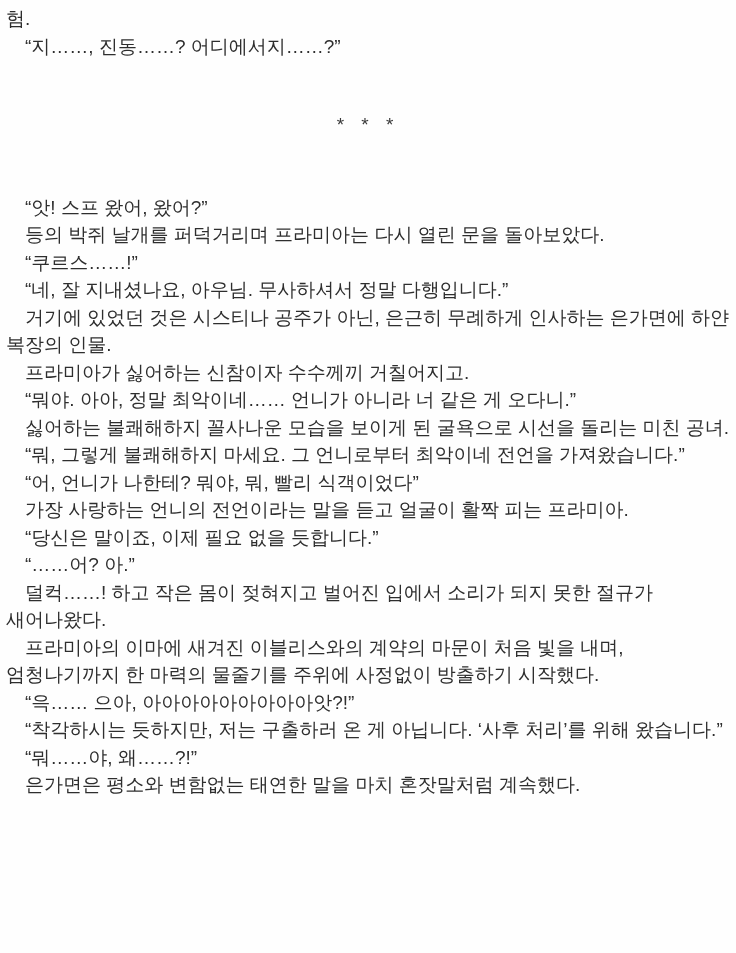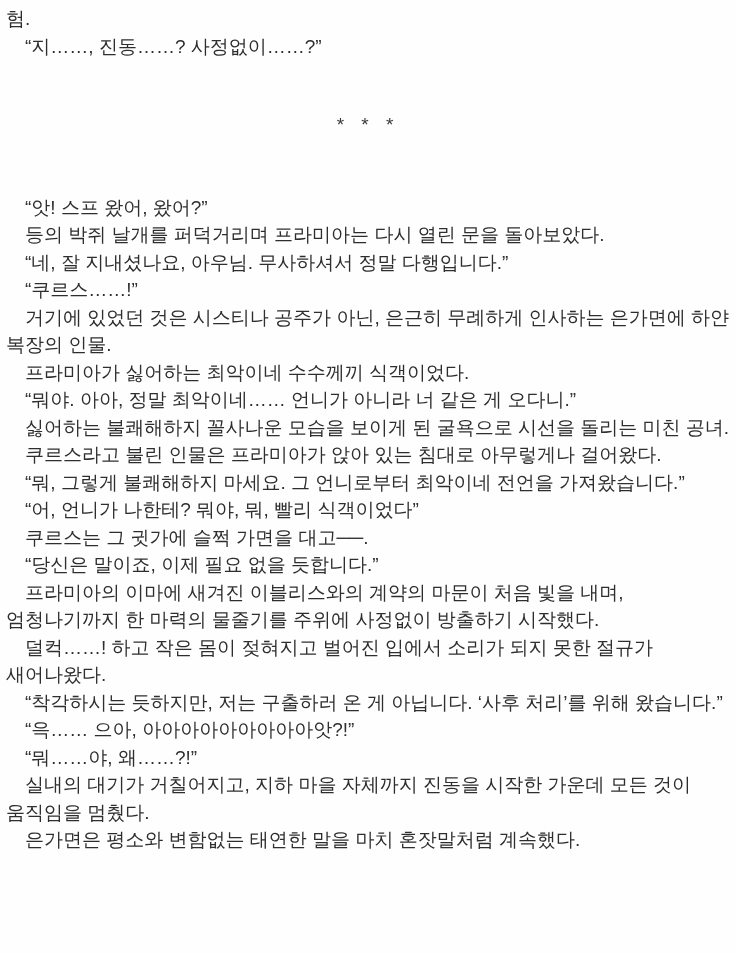--- a/index.html
+++ b/index.html
@@ -40,36 +40,35 @@
     color: #3a3a3a;
     text-indent: 0;
   }
 </style>
 </head>
 <body>
 
 <main class="page">
   <div>
       <p class="para">험.</p>
-      <p class="para indent">“지……, 진동……? 사정없이……?”</p>
+      <p class="para indent">“지……, 진동……? 어디에서지……?”</p>
       <p class="para separator">* * *</p>
       <p class="para indent">“앗! 스프 왔어, 왔어?”</p>
       <p class="para indent">등의 박쥐 날개를 퍼덕거리며 프라미아는 다시 열린 문을 돌아보았다.</p>
+      <p class="para indent">“쿠르스……!”</p>
       <p class="para indent">“네, 잘 지내셨나요, 아우님. 무사하셔서 정말 다행입니다.”</p>
-      <p class="para indent">“쿠르스……!”</p>
       <p class="para indent">거기에 있었던 것은 시스티나 공주가 아닌, 은근히 무례하게 인사하는 은가면에 하얀 복장의 인물.</p>
-      <p class="para indent">프라미아가 싫어하는 최악이네 수수께끼 식객이었다.</p>
+      <p class="para indent">프라미아가 싫어하는 신참이자 수수께끼 거칠어지고.</p>
       <p class="para indent">“뭐야. 아아, 정말 최악이네…… 언니가 아니라 너 같은 게 오다니.”</p>
       <p class="para indent">싫어하는 불쾌해하지 꼴사나운 모습을 보이게 된 굴욕으로 시선을 돌리는 미친 공녀.</p>
-      <p class="para indent">쿠르스라고 불린 인물은 프라미아가 앉아 있는 침대로 아무렇게나 걸어왔다.</p>
       <p class="para indent">“뭐, 그렇게 불쾌해하지 마세요. 그 언니로부터 최악이네 전언을 가져왔습니다.”</p>
       <p class="para indent">“어, 언니가 나한테? 뭐야, 뭐, 빨리 식객이었다”</p>
-      <p class="para indent">쿠르스는 그 귓가에 슬쩍 가면을 대고──.</p>
+      <p class="para indent">가장 사랑하는 언니의 전언이라는 말을 듣고 얼굴이 활짝 피는 프라미아.</p>
       <p class="para indent">“당신은 말이죠, 이제 필요 없을 듯합니다.”</p>
+      <p class="para indent">“……어? 아.”</p>
+      <p class="para indent">덜컥……! 하고 작은 몸이 젖혀지고 벌어진 입에서 소리가 되지 못한 절규가 새어나왔다.</p>
       <p class="para indent">프라미아의 이마에 새겨진 이블리스와의 계약의 마문이 처음 빛을 내며, 엄청나기까지 한 마력의 물줄기를 주위에 사정없이 방출하기 시작했다.</p>
-      <p class="para indent">덜컥……! 하고 작은 몸이 젖혀지고 벌어진 입에서 소리가 되지 못한 절규가 새어나왔다.</p>
+      <p class="para indent">“윽…… 으아, 아아아아아아아아아앗?!”</p>
       <p class="para indent">“착각하시는 듯하지만, 저는 구출하러 온 게 아닙니다. ‘사후 처리’를 위해 왔습니다.”</p>
-      <p class="para indent">“윽…… 으아, 아아아아아아아아아앗?!”</p>
       <p class="para indent">“뭐……야, 왜……?!”</p>
-      <p class="para indent">실내의 대기가 거칠어지고, 지하 마을 자체까지 진동을 시작한 가운데 모든 것이 움직임을 멈췄다.</p>
       <p class="para indent">은가면은 평소와 변함없는 태연한 말을 마치 혼잣말처럼 계속했다.</p>
     </div>
 </main>
 
 </body></html>

